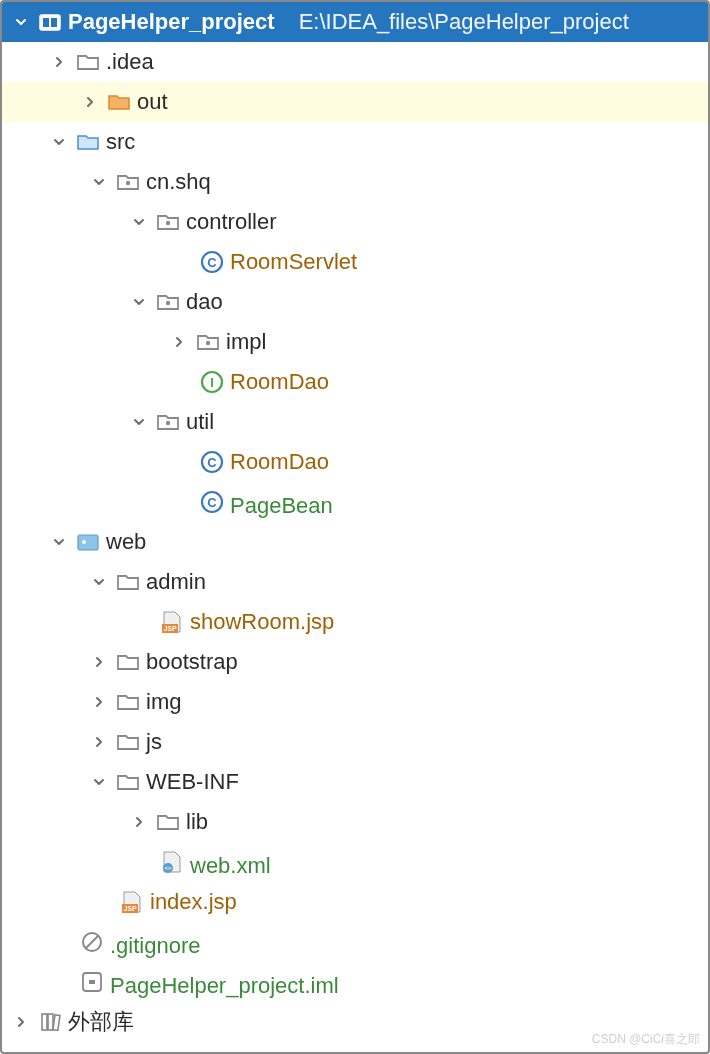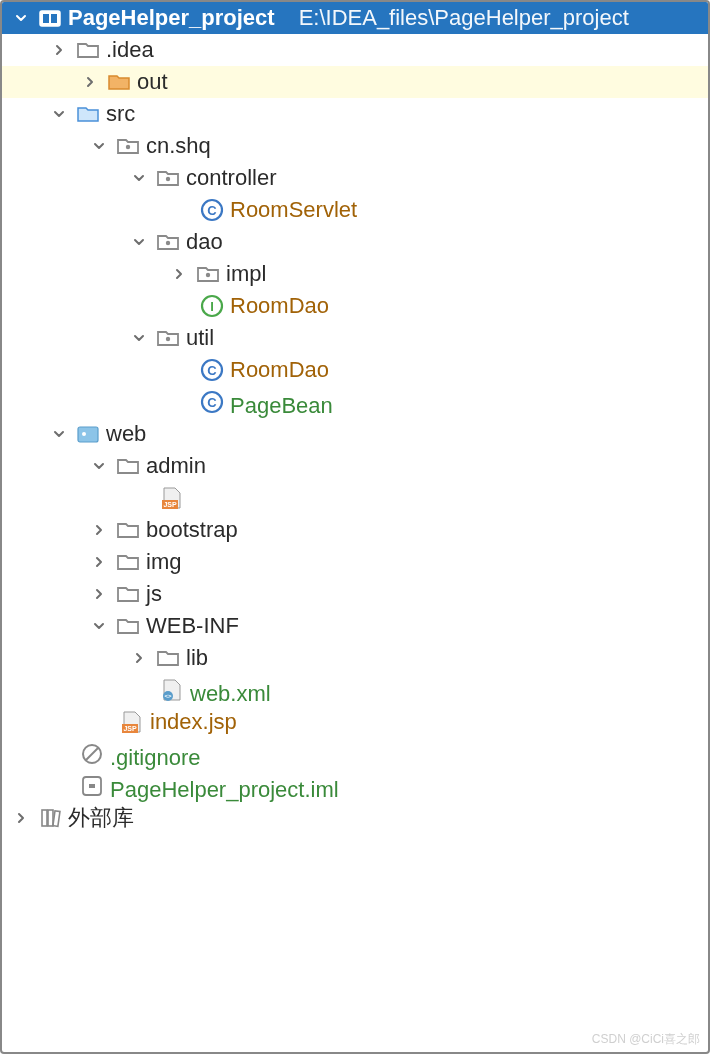--- a/index.html
+++ b/index.html
@@ -10,21 +10,21 @@
       width: 710px;
       height: 1054px;
       border: 2px solid #888;
       border-radius: 4px;
       overflow: hidden;
       color: #2b2b2b;
     }
     .row {
       display: flex;
       align-items: center;
-      height: 32px;
+      height: 40px;
       white-space: nowrap;
     }
     .root-row {
       background: #2675bf;
       color: #fff;
       font-weight: 600;
     }
     .root-row .path {
       font-weight: 400;
       margin-left: 24px;
@@ -345,20 +345,21 @@
   <span class="label c-dark">admin</span>
 </div>
 
 <div class="row">
   <span class="spacer" style="width:150px"></span>
   <span class="icon">
       <svg viewBox="0 0 24 24">
         <use href="#i-jsp"></use>
       </svg>
     </span>
+  <span class="label c-orange">showRoom.jsp</span>
 </div>
 
 <div class="row">
   <span class="spacer" style="width:88px"></span>
   <span class="arrow">
       <svg viewBox="0 0 14 14">
         <use href="#i-arrow-right"></use>
       </svg>
     </span>
   <span class="icon">

